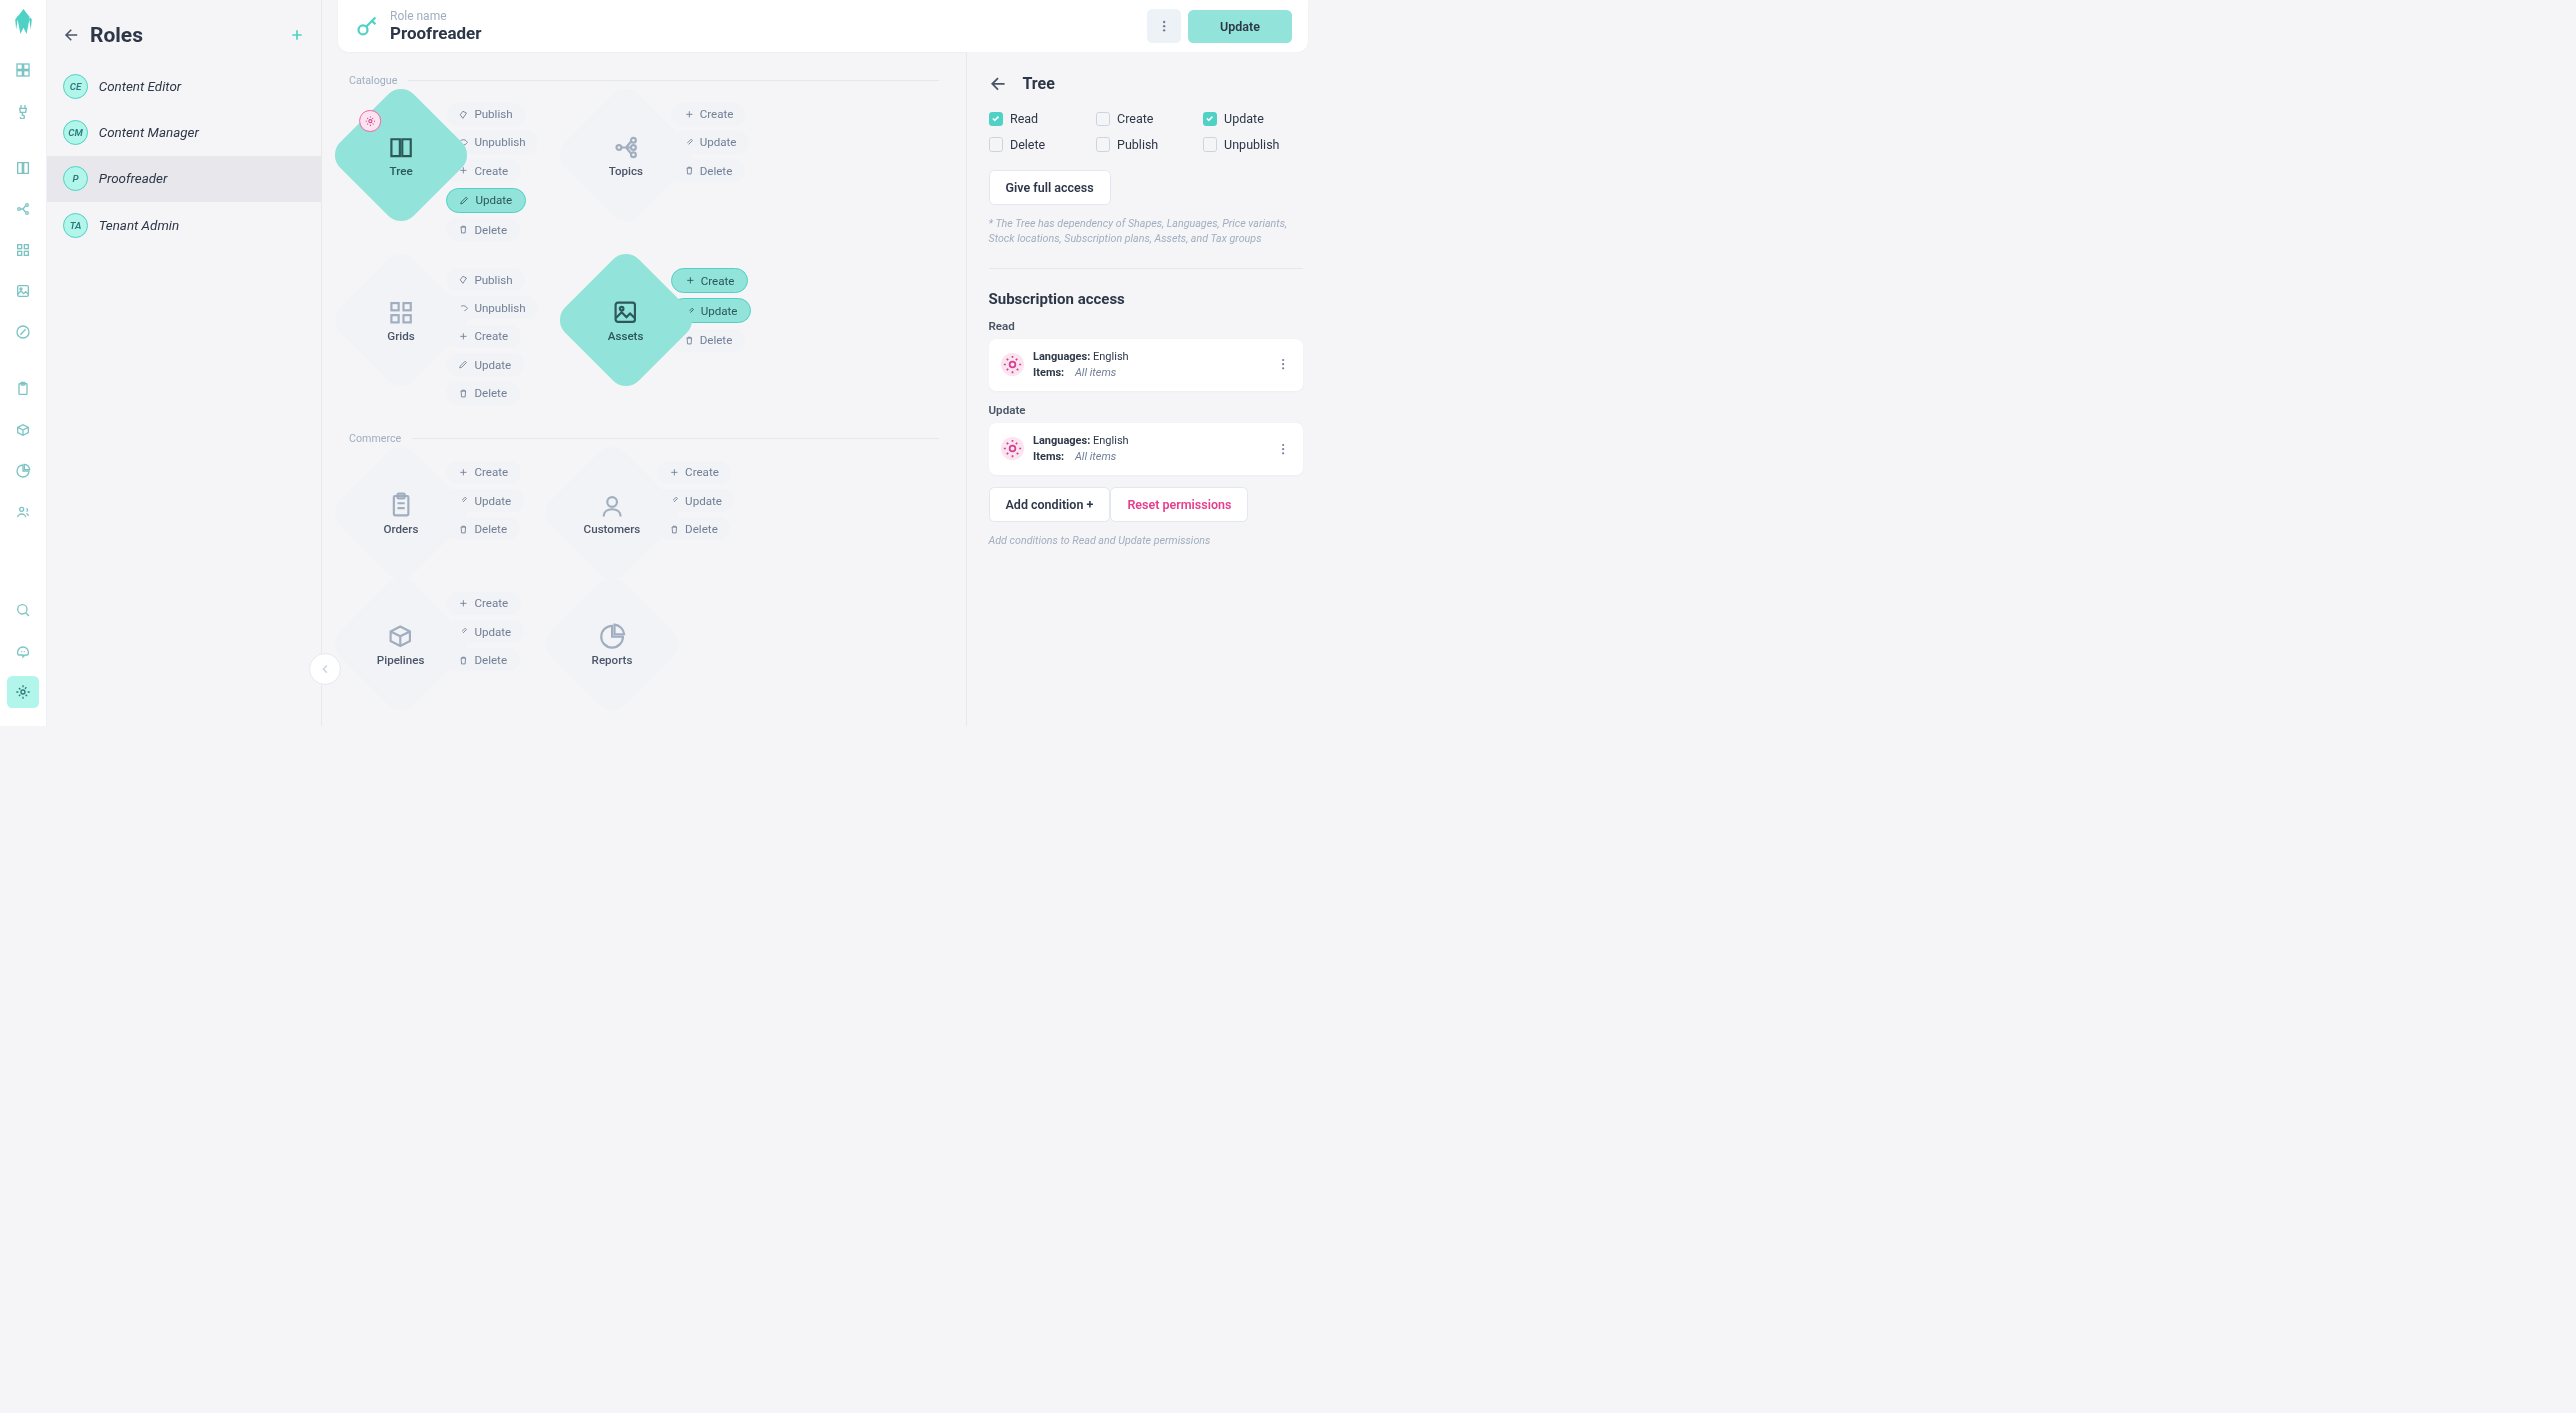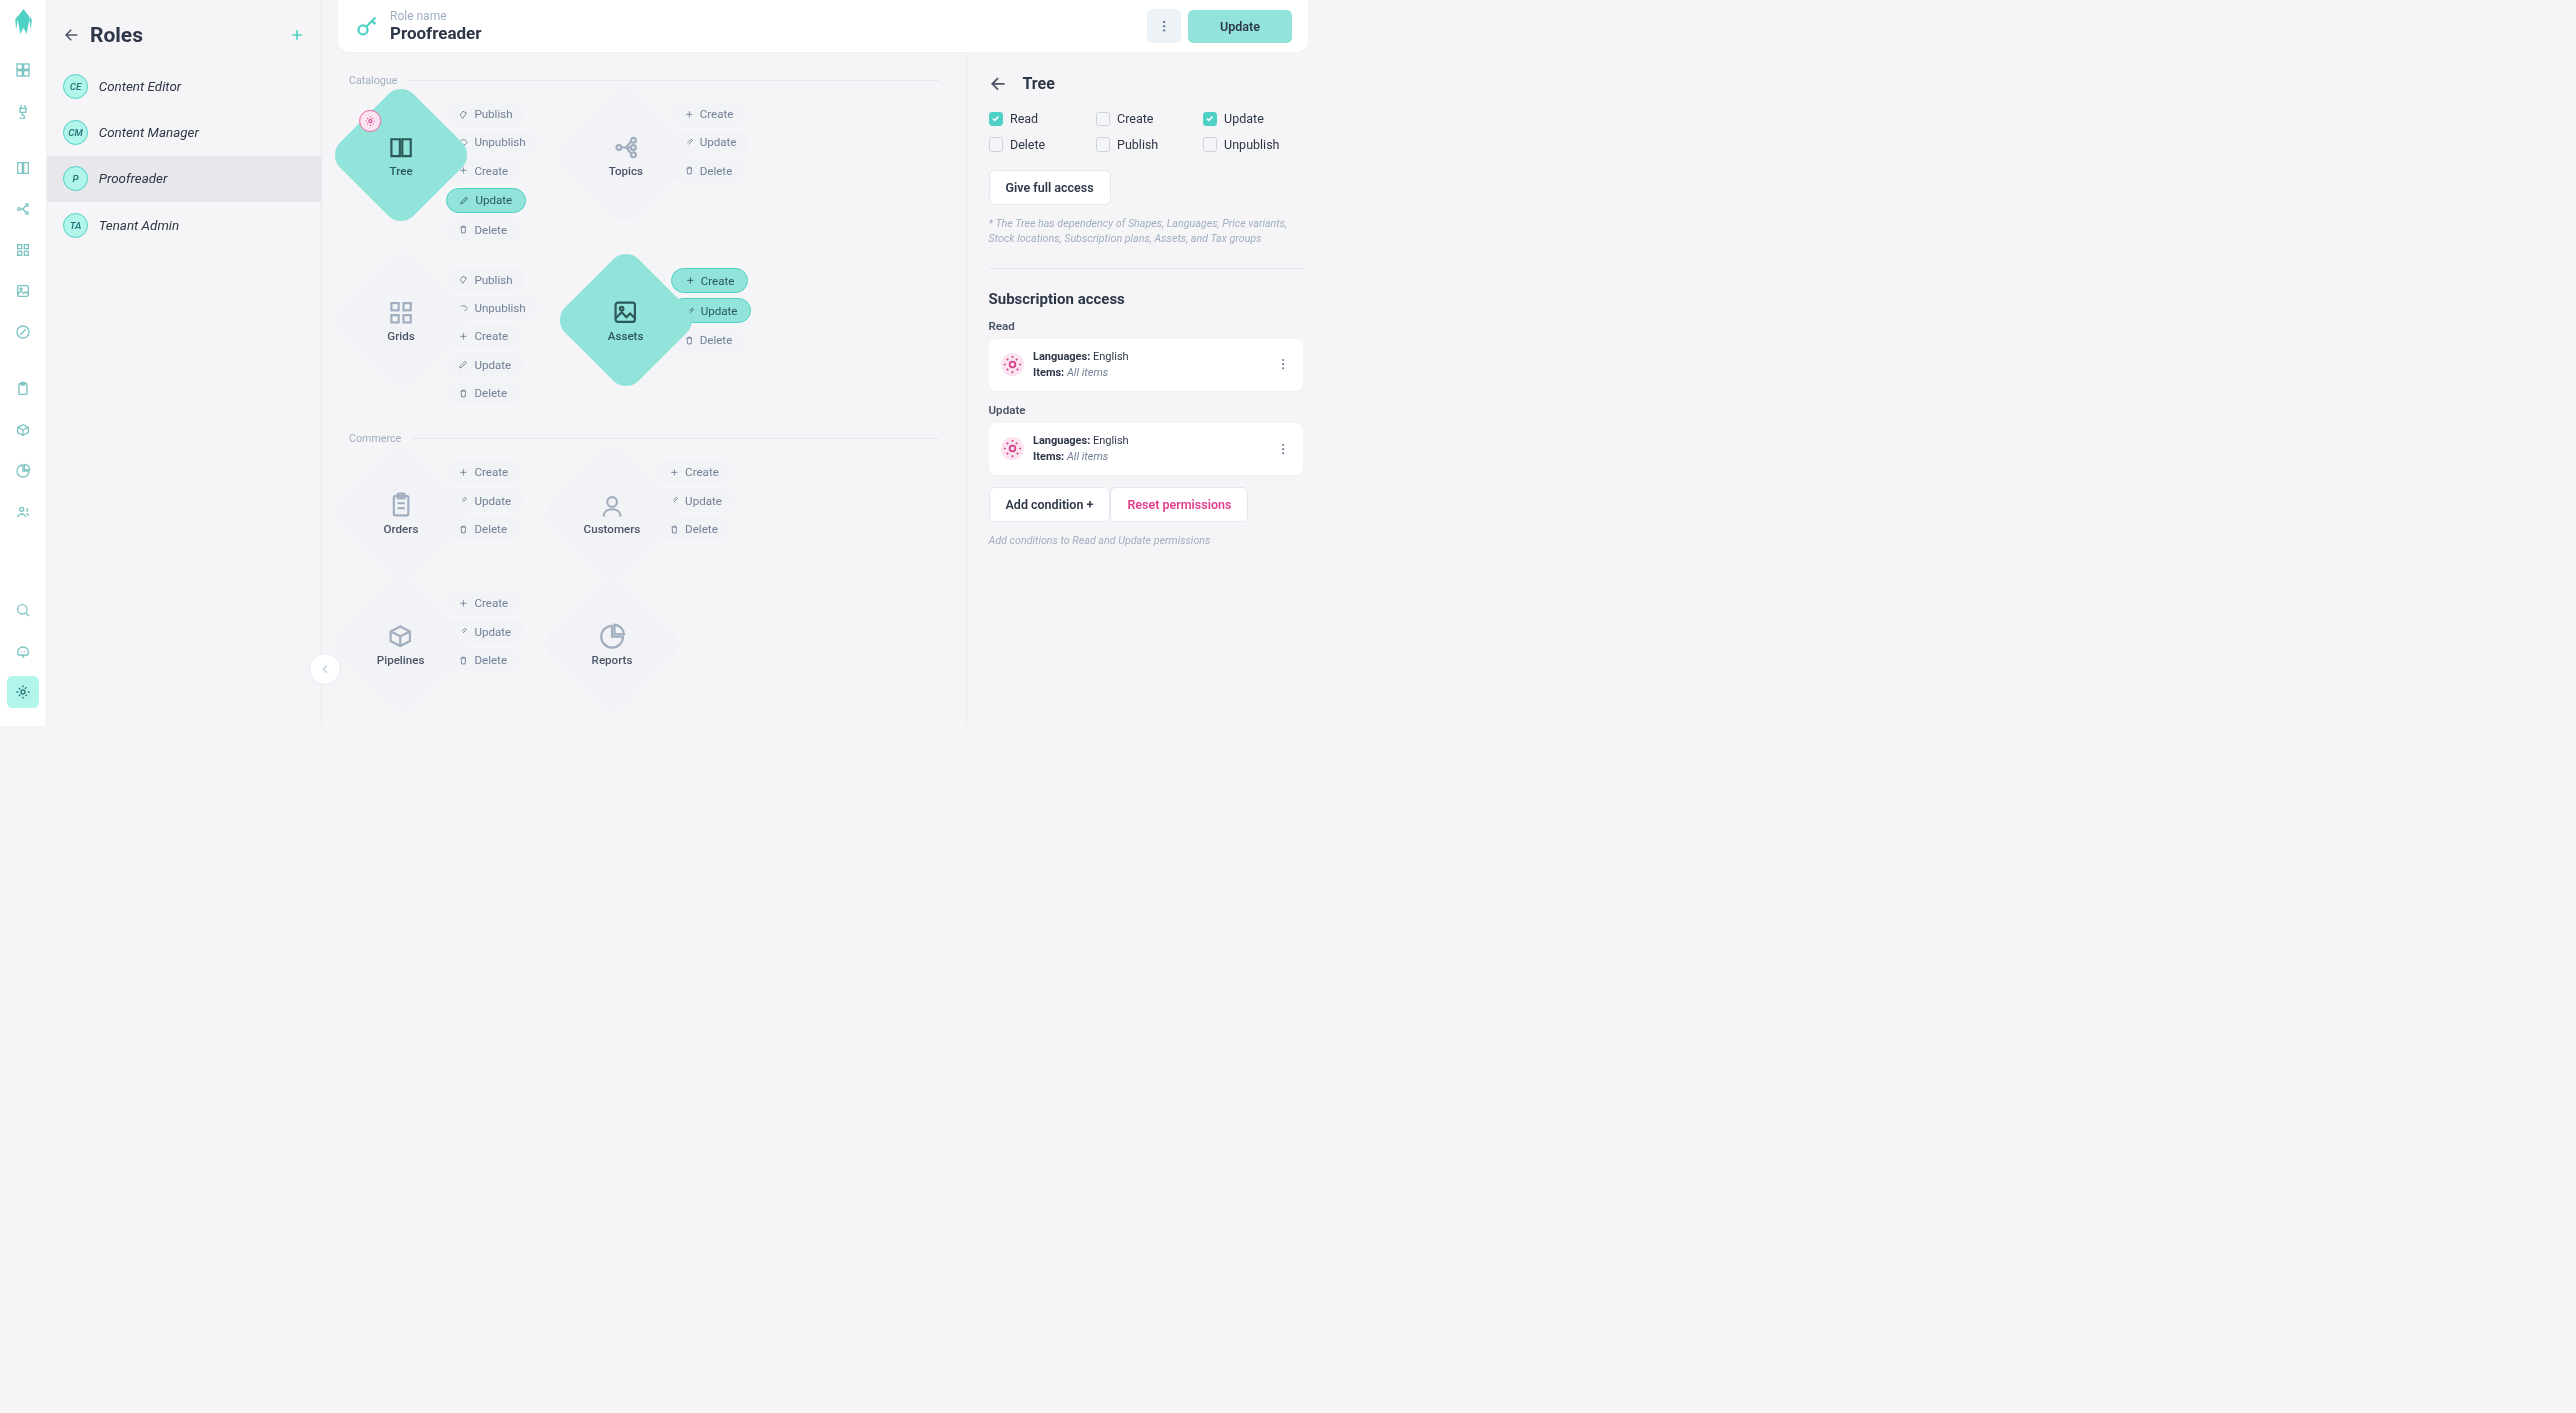--- a/index.html
+++ b/index.html
@@ -66,21 +66,21 @@
 .chk { width: 14.3px; height: 14.3px; border-radius: 2.7px; border: 1.3px solid #cbd5e0; margin-right: 7.2px; display: flex; align-items: center; justify-content: center; }
 .chk.on { background: #4fd1c5; border-color: #4fd1c5; color: #fff; }
 .btn-white { background: #fff; border: 0.9px solid #e2e8f0; border-radius: 5.4px; padding: 9px 16px; font-size: 12.5px; font-weight: 600; color: #2d3748; cursor: pointer; }
 .hint { font-size: 10.7px; color: #a0aec0; margin-top: 10.7px; font-style: italic; line-height: 1.45; }
 .divider { height: 0.9px; background: #e2e8f0; margin: 21.5px 0; }
 .rp-subtitle { font-size: 15px; font-weight: 700; color: #2d3748; margin-bottom: 10.7px; }
 .ca-label { font-size: 11.6px; font-weight: 600; color: #4a5568; margin-bottom: 5.4px; }
 .ca-card { background: #fff; border-radius: 7.2px; padding: 10.7px 12.5px; display: flex; align-items: center; margin-bottom: 12.5px; box-shadow: 0 0.9px 2.7px rgba(0,0,0,0.03); }
 .ca-card .ca-icon { width: 23px; height: 23px; margin-right: 9px; background: #fbe3f0; border-radius: 50%; }
 .ca-card .ca-text { font-size: 11px; color: #2d3748; line-height: 1.4; }
-.ca-card .ca-text .it { font-style: italic; color: #718096; }
+.ca-card .ca-text .it { font-style: italic; color: #718096; margin-left: 8px; }
 .ca-card .dots { margin-left: auto; color: #718096; cursor: pointer; }
 .btn-row { display: flex; margin-top: 9px; }
 .btn-reset { background: #fff; border: 0.9px solid #e2e8f0; border-radius: 5.4px; padding: 9px 16px; font-size: 12.5px; font-weight: 600; color: #e53e8c; cursor: pointer; }
 
 svg { display: block; }
 </style>
 </head>
 <body>
 
 <div class="icon-rail">

